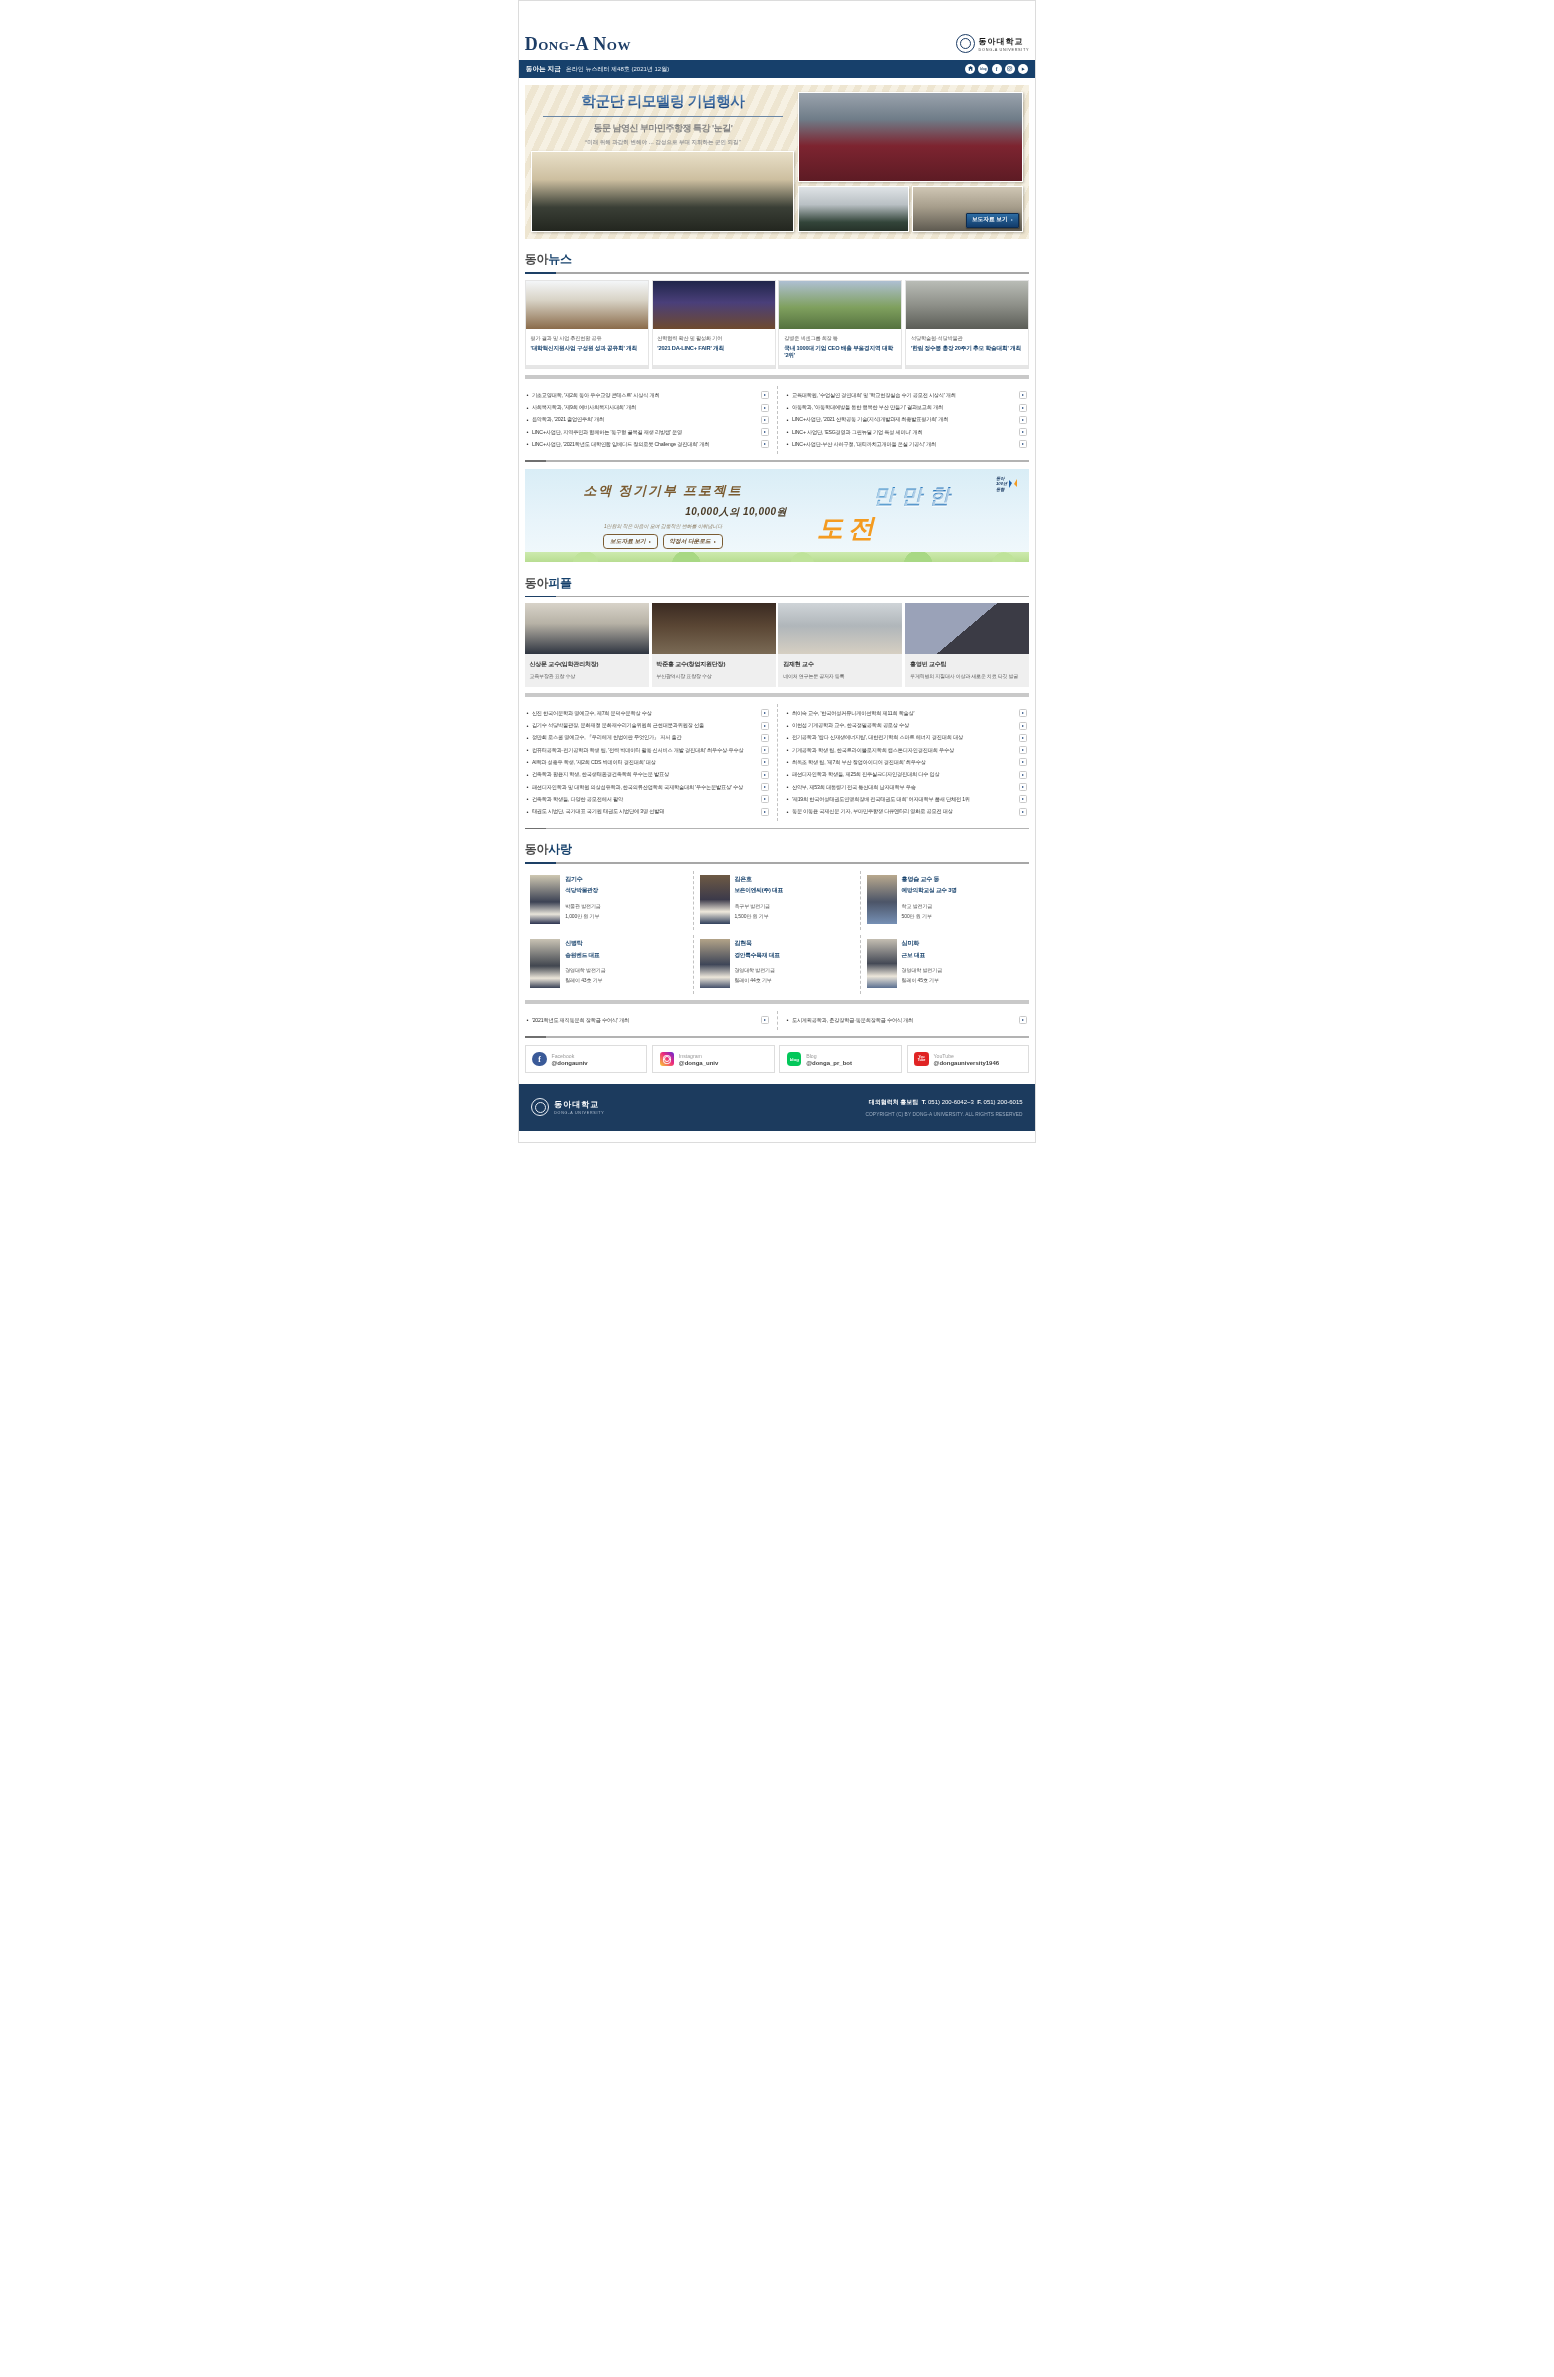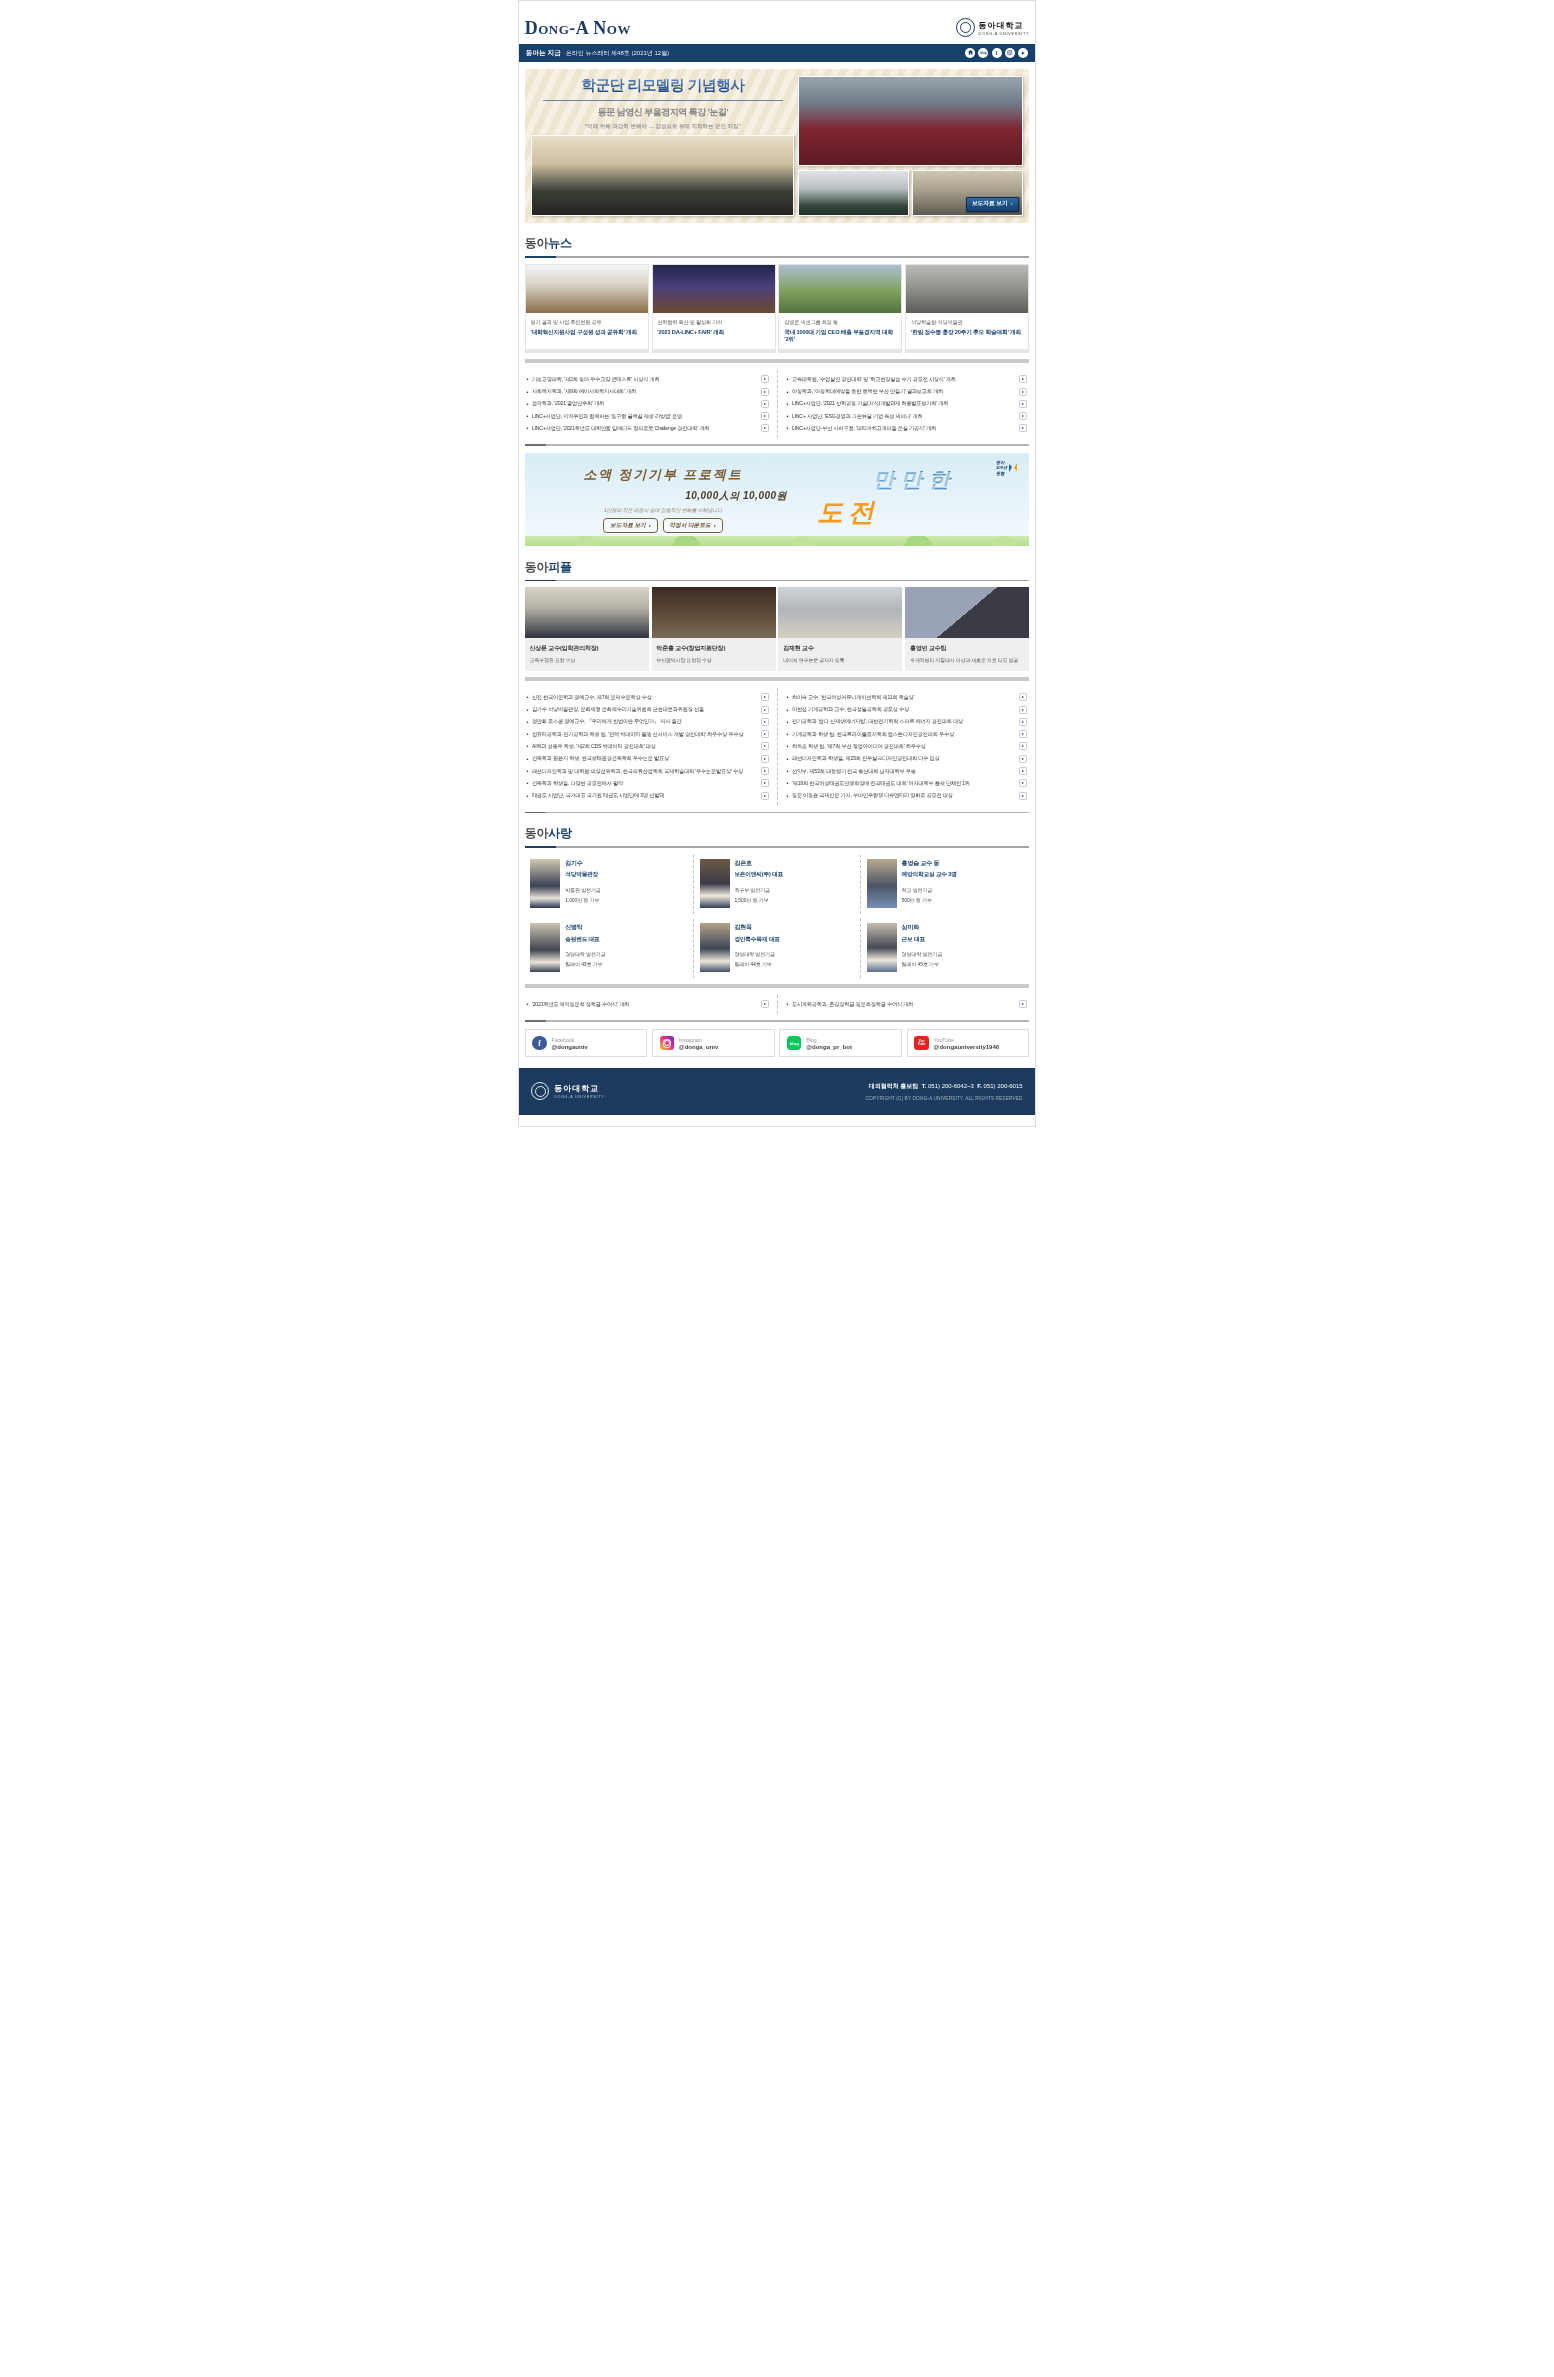--- a/index.html
+++ b/index.html
@@ -1,20 +1,20 @@
 <!DOCTYPE html>
 <html style="font-size:7.6px"><head>
 <meta charset="utf-8">
 <style>
   * { margin:0; padding:0; box-sizing:border-box; }
   body { background:#fff; font-family:"Liberation Sans", sans-serif; color:#333; }
   .page { width:518px; margin:0 auto; background:#fff; border:0.5px solid #dcdcdc; padding-bottom:11.4px; }
 
   
-  .topheader { height:43px; display:flex; align-items:flex-end; justify-content:space-between; padding:0 5.7px 6.7px 5.7px; }
+  .topheader { height:59px; display:flex; align-items:flex-end; justify-content:space-between; padding:0 5.7px 6.7px 5.7px; }
   .brand { font-family:"Liberation Serif", serif; font-variant:small-caps; font-weight:bold; font-size:18px; color:#1d3d66; letter-spacing:0.5px; line-height:1; }
   .univlogo { display:flex; align-items:center; gap:3.8px; }
   .seal { width:19px; height:19px; border:1px solid #1d3d66; border-radius:50%; position:relative; }
   .seal::after { content:""; position:absolute; inset:2.9px; border:0.5px solid #1d3d66; border-radius:50%; }
   .univtext .kr { font-size:8px; font-weight:bold; color:#111; letter-spacing:1px; }
   .univtext .en { font-size:3.8px; color:#444; letter-spacing:0.7px; margin-top:1px; }
 
   
   .newsbar { background:#17406b; height:18px; display:flex; align-items:center; padding:0 6.7px; }
   .newsbar .label { color:#fff; font-weight:bold; font-size:6.7px; margin-right:4.8px; }
@@ -189,21 +189,21 @@
             <path d="M1.5 0.8 L7 4 L1.5 7.2 Z" fill="#17406b"></path>
           </svg>
       </span>
     </span>
   </div>
 
   <div class="hero">
     <div class="hero-left">
       <div class="hero-title">학군단 리모델링 기념행사</div>
       <div class="hero-rule"></div>
-      <div class="hero-sub">동문 남영신 부울경지역 특강 '눈길'</div>
+      <div class="hero-sub">동문 남영신 부마민주항쟁 특강 '눈길'</div>
       <div class="hero-quote">“미래 위해 과감히 변해야 … 감성으로 부대 지휘하는 군인 되길”</div>
       <div class="hero-photo-main"></div>
     </div>
     <div class="hero-right">
       <div class="hero-photo-top"></div>
       <div class="hero-row">
         <div class="hero-photo-b1"></div>
         <div class="hero-photo-b2">
           <div class="press-btn">
             <span>보도자료 보기</span>

